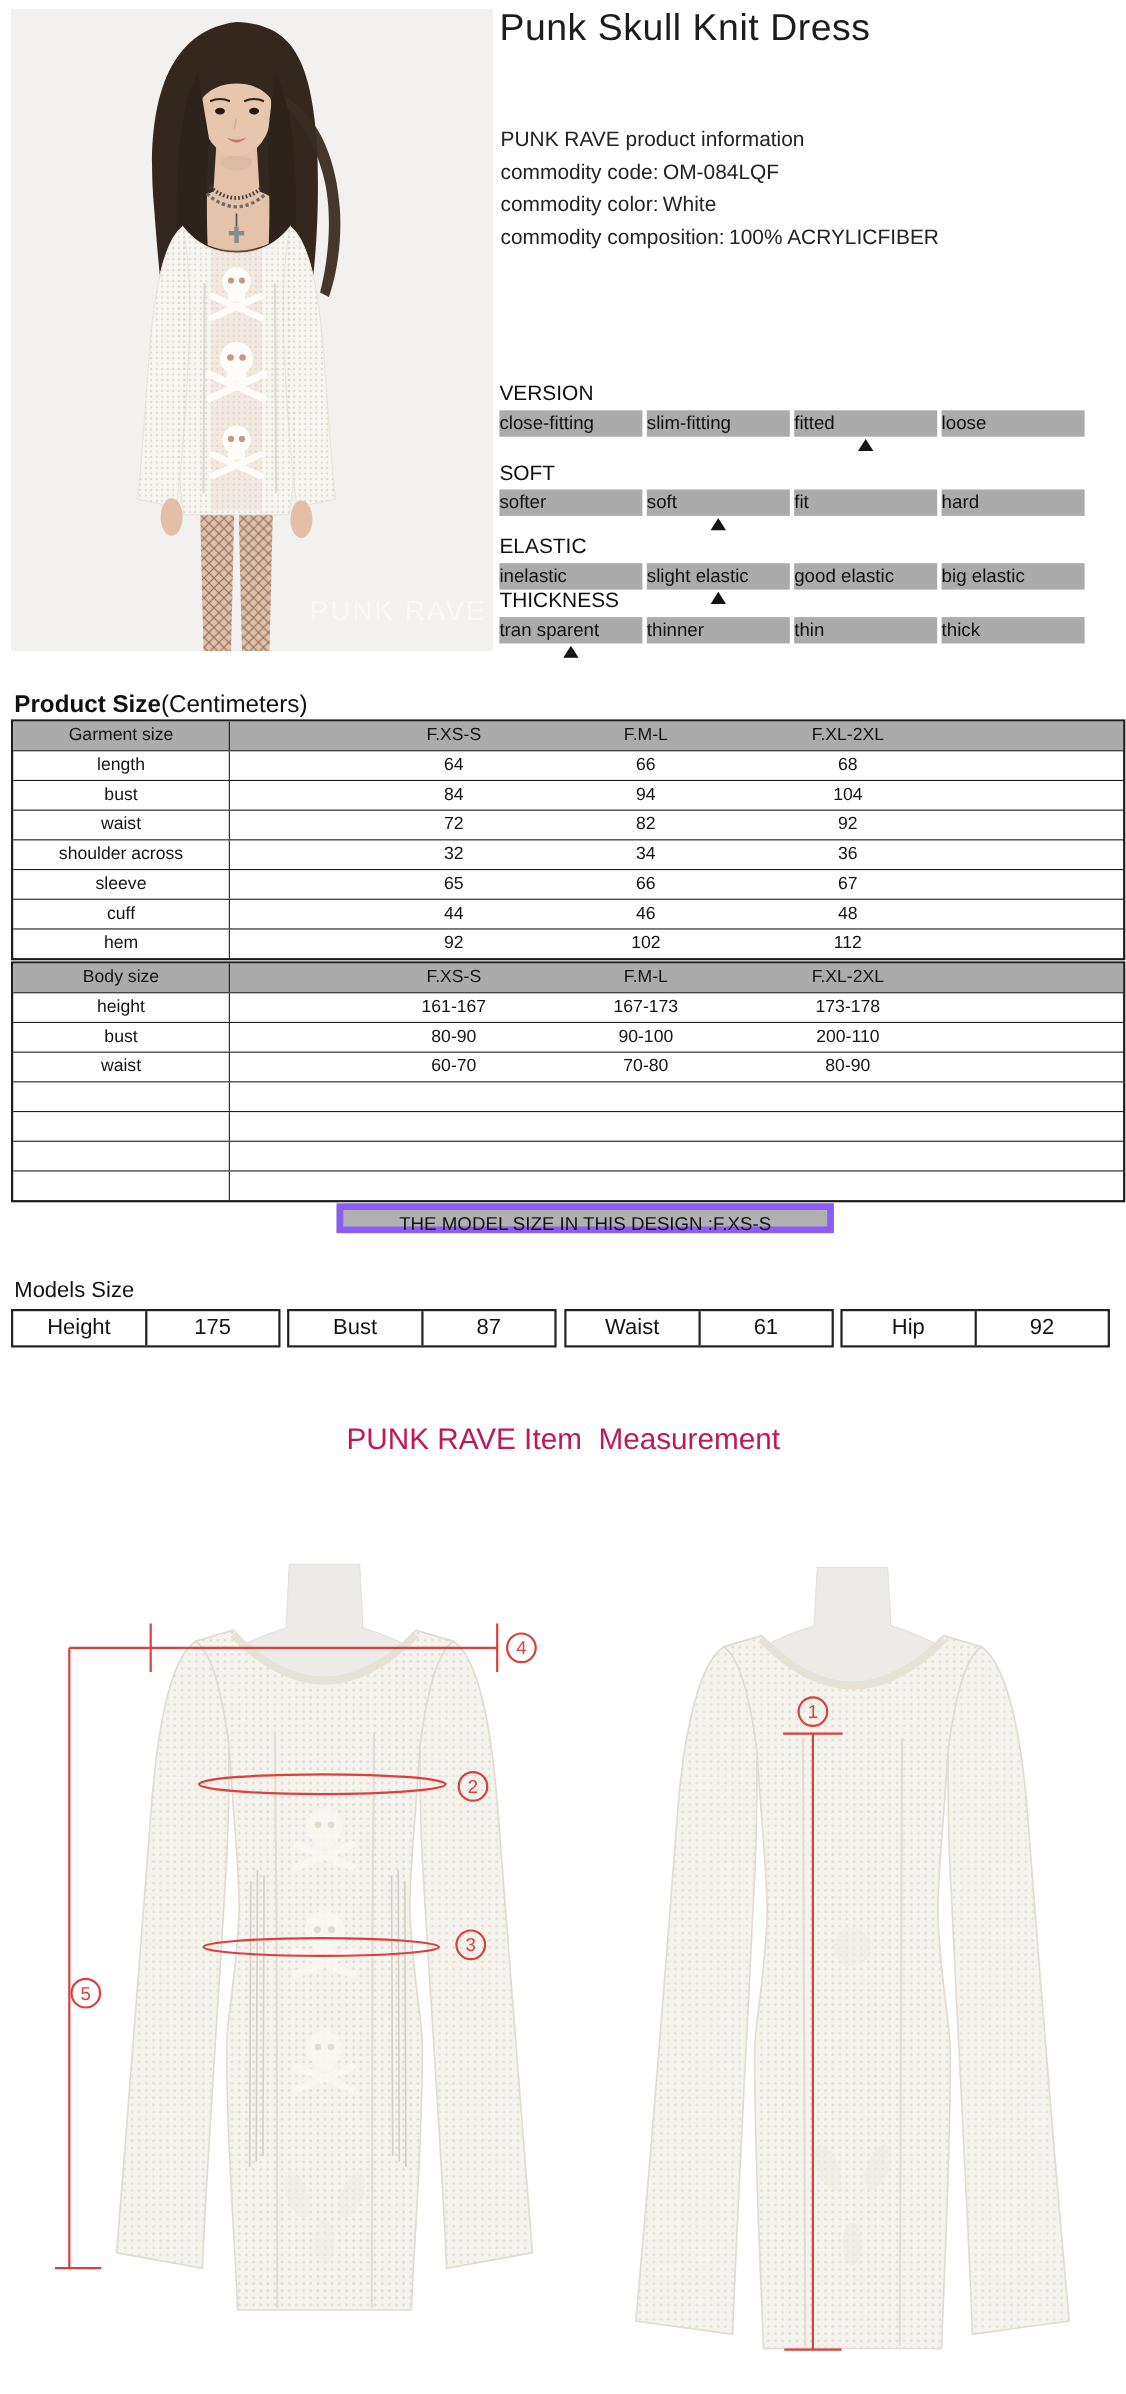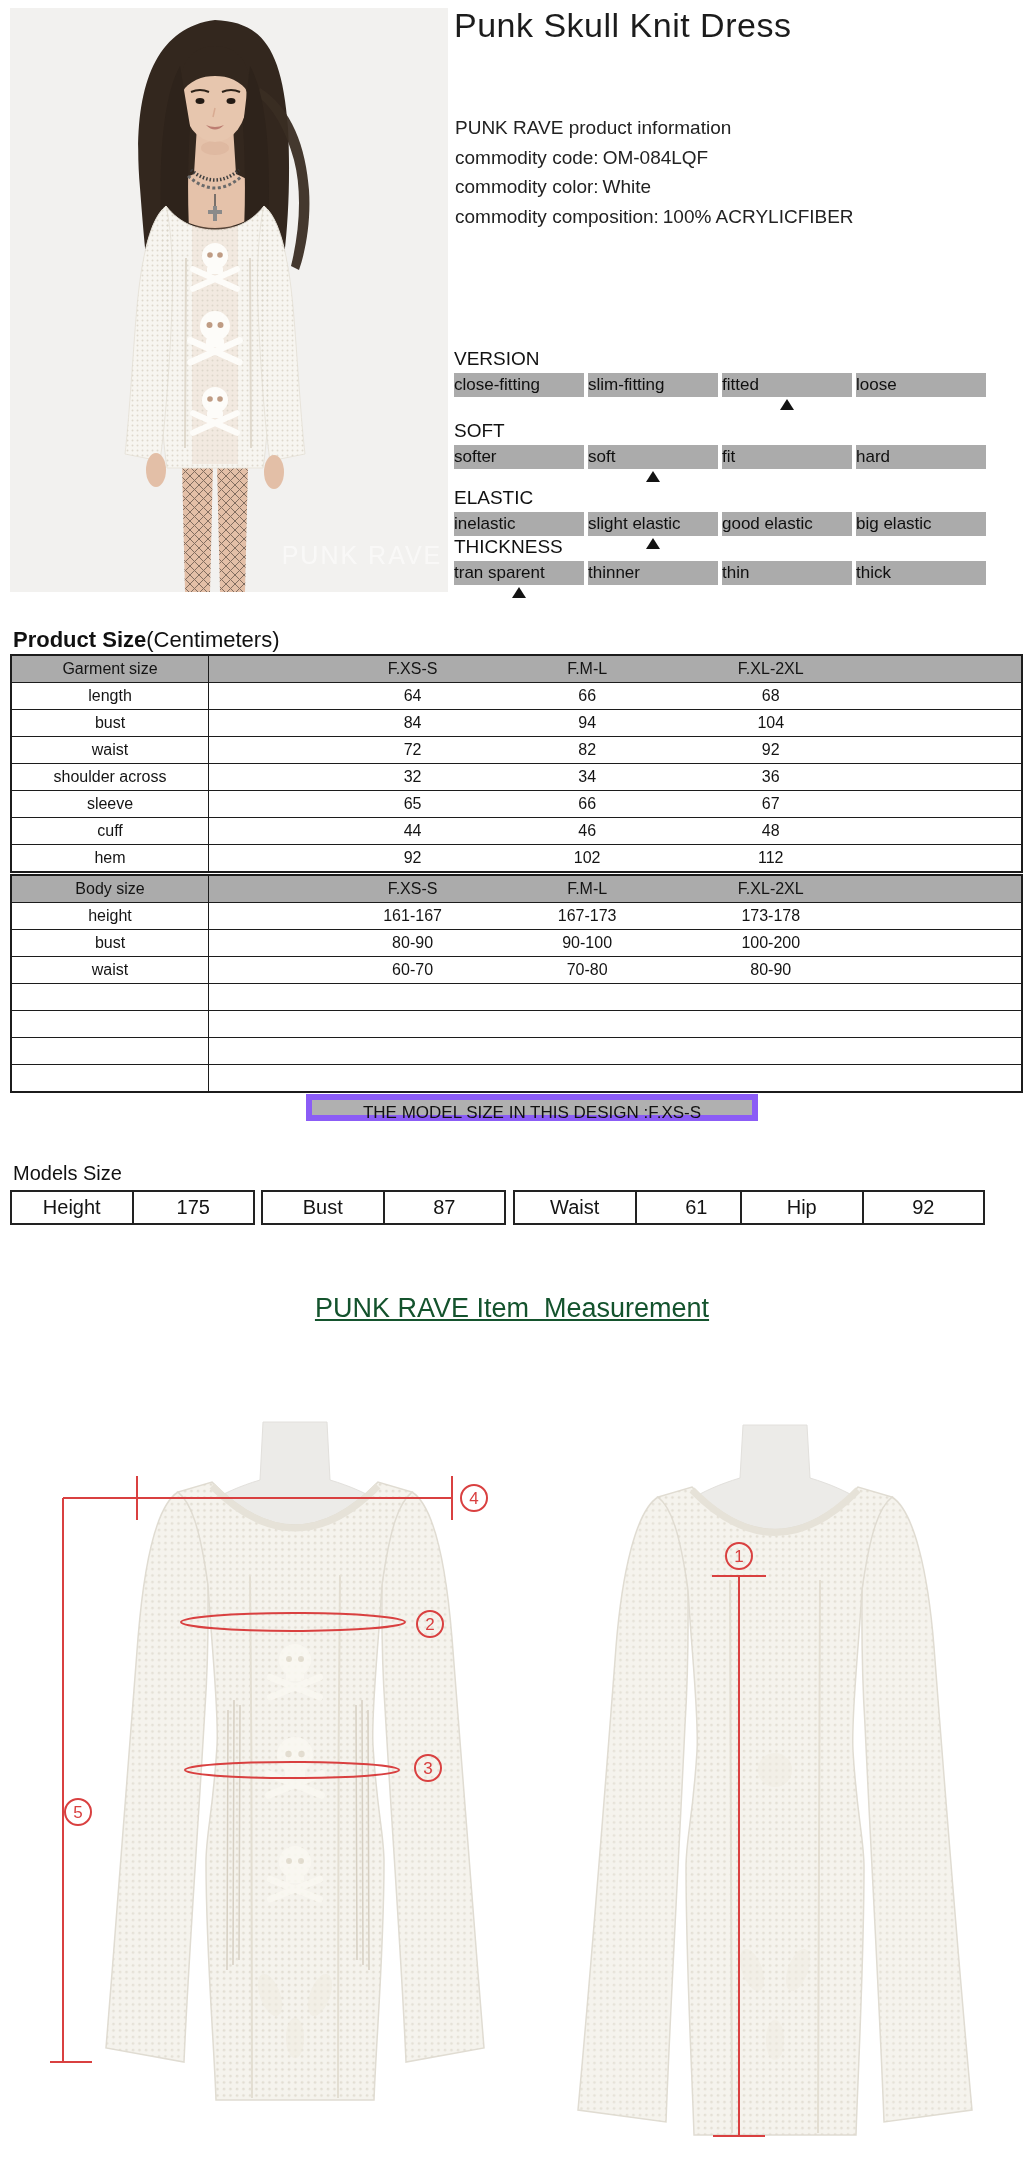--- a/index.html
+++ b/index.html
@@ -41,21 +41,21 @@
   .model-note{position:absolute;left:306px;top:1094px;width:452px;height:27px;background:var(--bar-gray,#b0b0b0);
               border:6px solid #8b5cf6;box-sizing:border-box;text-align:center;line-height:25px;font-size:17px;color:#111;}
 
   
   .ms-heading{position:absolute;left:13px;top:1162px;font-size:20px;color:#111;}
   .mbox{position:absolute;top:1190px;width:245px;height:35px;border:2px solid #222;box-sizing:border-box;display:flex;background:#fff;}
   .mlbl,.mval{width:50%;display:flex;align-items:center;justify-content:center;font-size:20px;color:#141414;}
   .mlbl{border-right:2px solid #222;}
 
   
-  .meas-heading{position:absolute;left:0;right:0;top:1293px;text-align:center;font-size:27px;color:#14532d;white-space:pre;text-decoration:underline;}
+  .meas-heading{position:absolute;left:0;right:0;top:1293px;text-align:center;font-size:27px;color:#be185d;white-space:pre;}
   .meas-labels{position:absolute;left:23px;top:1346px;width:977px;height:49px;border:2px solid #2a2a2a;box-sizing:border-box;background:#fff;}
   .mlabel{position:absolute;top:0;line-height:45px;font-size:17px;color:#141414;white-space:nowrap;}
 
   .figure{position:absolute;left:0;top:1410px;}
   .dress{fill:#f5f3ed;stroke:#e0dcd2;stroke-width:1.5;}
   .mann{fill:#ecebe8;stroke:#e2e0dc;stroke-width:1;}
   .rib{fill:none;stroke:#e6e2d8;stroke-width:7;}
   .panel{stroke:#e3ded2;stroke-width:2;fill:none;}
   .shred{stroke:#d6cfc2;stroke-width:1.5;fill:none;}
   .ann{stroke:var(--red,#d94040);stroke-width:2;fill:none;}
@@ -279,21 +279,21 @@
       <div class="srow">
         <span class="lbl">height</span>
         <span class="val v1">161-167</span>
         <span class="val v2">167-173</span>
         <span class="val v3">173-178</span>
       </div>
       <div class="srow">
         <span class="lbl">bust</span>
         <span class="val v1">80-90</span>
         <span class="val v2">90-100</span>
-        <span class="val v3">100-200</span>
+        <span class="val v3">200-110</span>
       </div>
       <div class="srow">
         <span class="lbl">waist</span>
         <span class="val v1">60-70</span>
         <span class="val v2">70-80</span>
         <span class="val v3">80-90</span>
       </div>
       <div class="srow">
         <span class="lbl"></span>
         <span class="val v1"></span>
@@ -328,21 +328,21 @@
         <div class="mval">175</div>
       </div>
       <div class="mbox" style="left: 261px;">
         <div class="mlbl">Bust</div>
         <div class="mval">87</div>
       </div>
       <div class="mbox" style="left: 513px;">
         <div class="mlbl">Waist</div>
         <div class="mval">61</div>
       </div>
-      <div class="mbox" style="left: 740px;">
+      <div class="mbox" style="left: 764px;">
         <div class="mlbl">Hip</div>
         <div class="mval">92</div>
       </div>
     </div>
 
   <div class="meas-heading">PUNK RAVE Item  Measurement</div>
 
   <svg class="figure" viewBox="0 0 1024 766" width="1024" height="766">
     <defs>
       <pattern id="knit" width="6.5" height="6.5" patternUnits="userSpaceOnUse">

